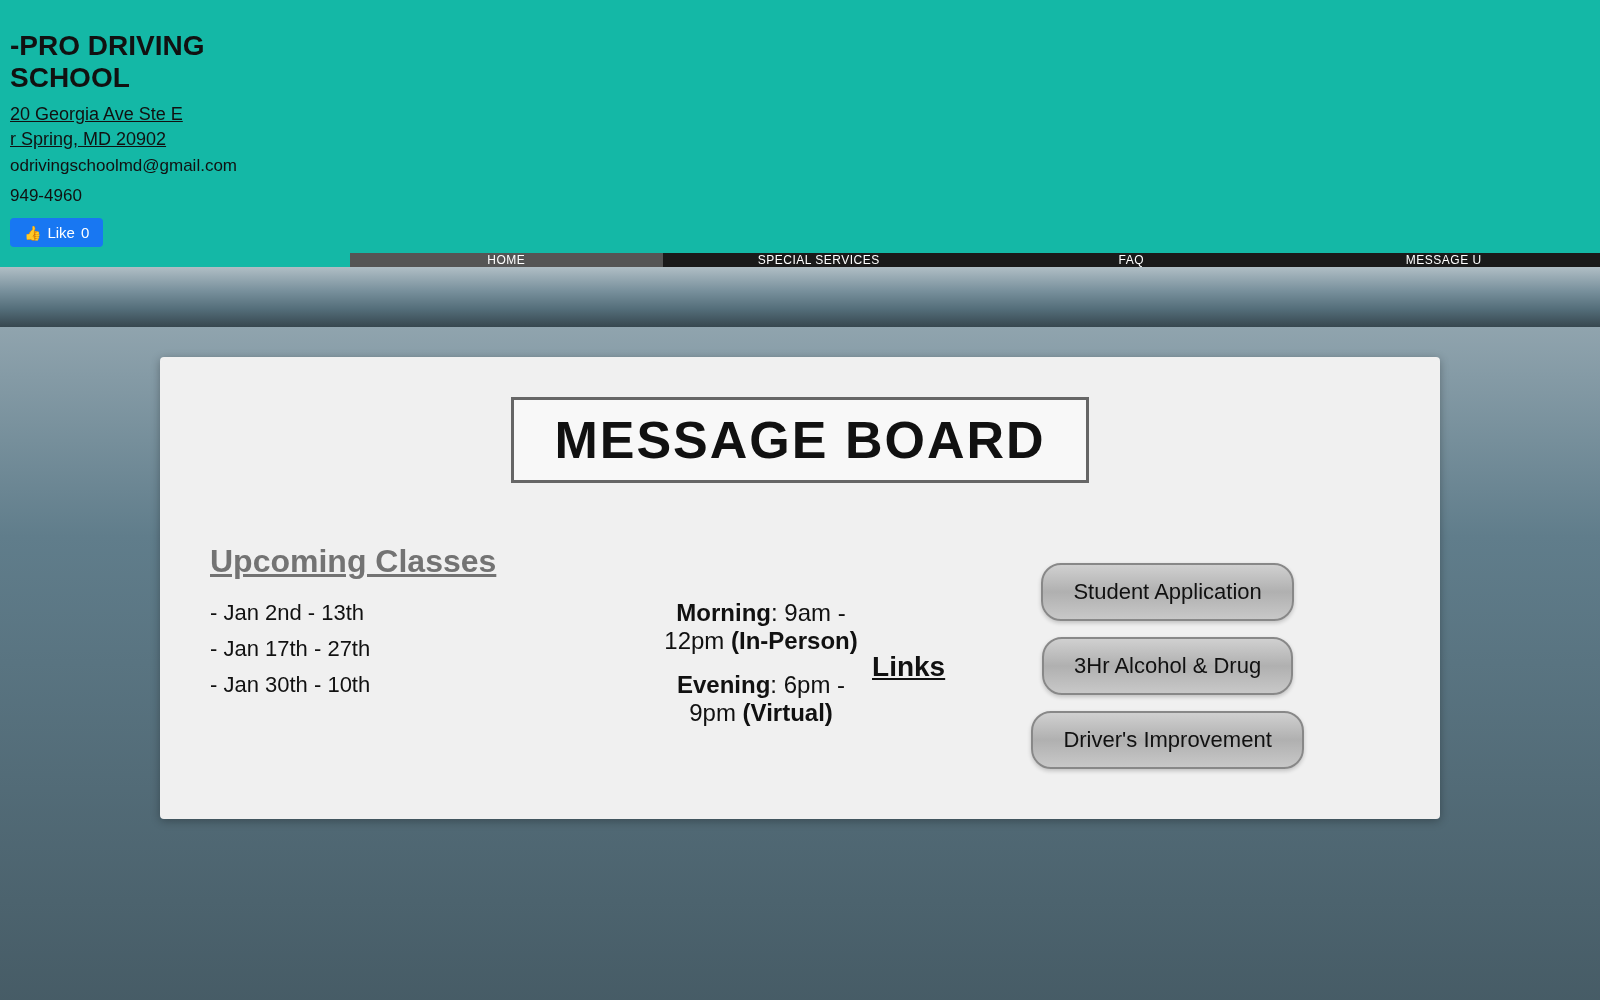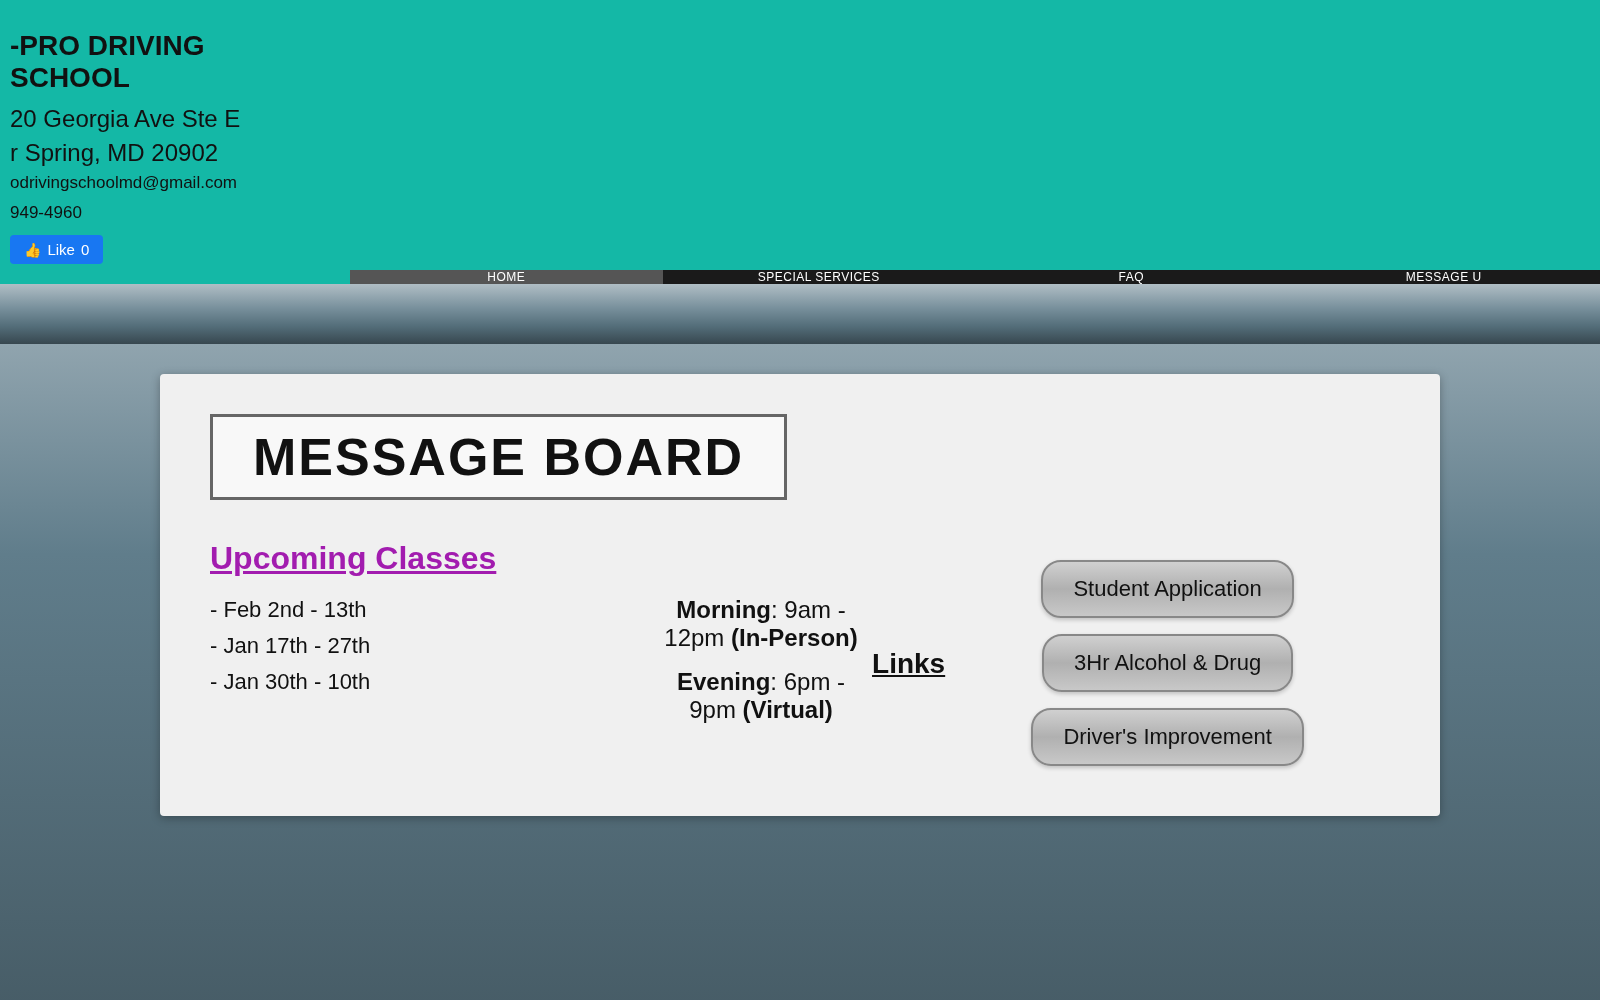--- a/index.html
+++ b/index.html
@@ -29,23 +29,24 @@
     }
 
     .logo-title {
       font-size: 28px;
       font-weight: bold;
       color: #111;
       margin-bottom: 8px;
     }
 
     .logo-address {
-      font-size: 24px;
+      font-size: 18px;
       color: #111;
       line-height: 1.4;
+      text-decoration: underline;
     }
 
     .logo-email {
       font-size: 17px;
       color: #111;
       margin-top: 4px;
     }
 
     .logo-phone {
       font-size: 17px;
@@ -121,21 +122,22 @@
       background: #f0f0f0;
       border-radius: 4px;
       width: 1280px;
       max-width: 95%;
       padding: 40px 50px 50px;
       box-shadow: 0 2px 10px rgba(0,0,0,0.3);
     }
 
     .message-board-title-wrapper {
       display: flex;
-      margin-bottom: 40px;
+      justify-content: center;
+      margin-bottom: 60px;
     }
 
     .message-board-title {
       font-size: 52px;
       font-weight: 900;
       color: #111;
       letter-spacing: 2px;
       border: 3px solid #666;
       padding: 10px 40px;
       background: #f8f8f8;
@@ -156,21 +158,21 @@
       flex: 1;
       display: flex;
       flex-direction: row;
       align-items: center;
       padding-top: 10px;
     }
 
     .upcoming-classes-title {
       font-size: 32px;
       font-weight: bold;
-      color: #a21caf;
+      color: #737373;
       text-decoration: underline;
       margin-bottom: 20px;
     }
 
     .class-list {
       list-style: none;
       margin-top: 10px;
     }
 
     .class-list li {
@@ -274,21 +276,21 @@
 
     <div class="message-board-title-wrapper">
       <div class="message-board-title">MESSAGE BOARD</div>
     </div>
 
     <div class="content-area">
 
       <div class="left-col">
         <div class="upcoming-classes-title">Upcoming Classes</div>
         <ul class="class-list">
-          <li>- Feb 2nd - 13th</li>
+          <li>- Jan 2nd - 13th</li>
           <li>- Jan 17th - 27th</li>
           <li>- Jan 30th - 10th</li>
         </ul>
       </div>
 
       <div class="right-col">
         <div class="schedule-section">
           <div class="schedule-item">
             <span class="label">Morning</span><span>: 9am - 12pm</span>&nbsp;<span class="mode">(In-Person)</span>
           </div>

